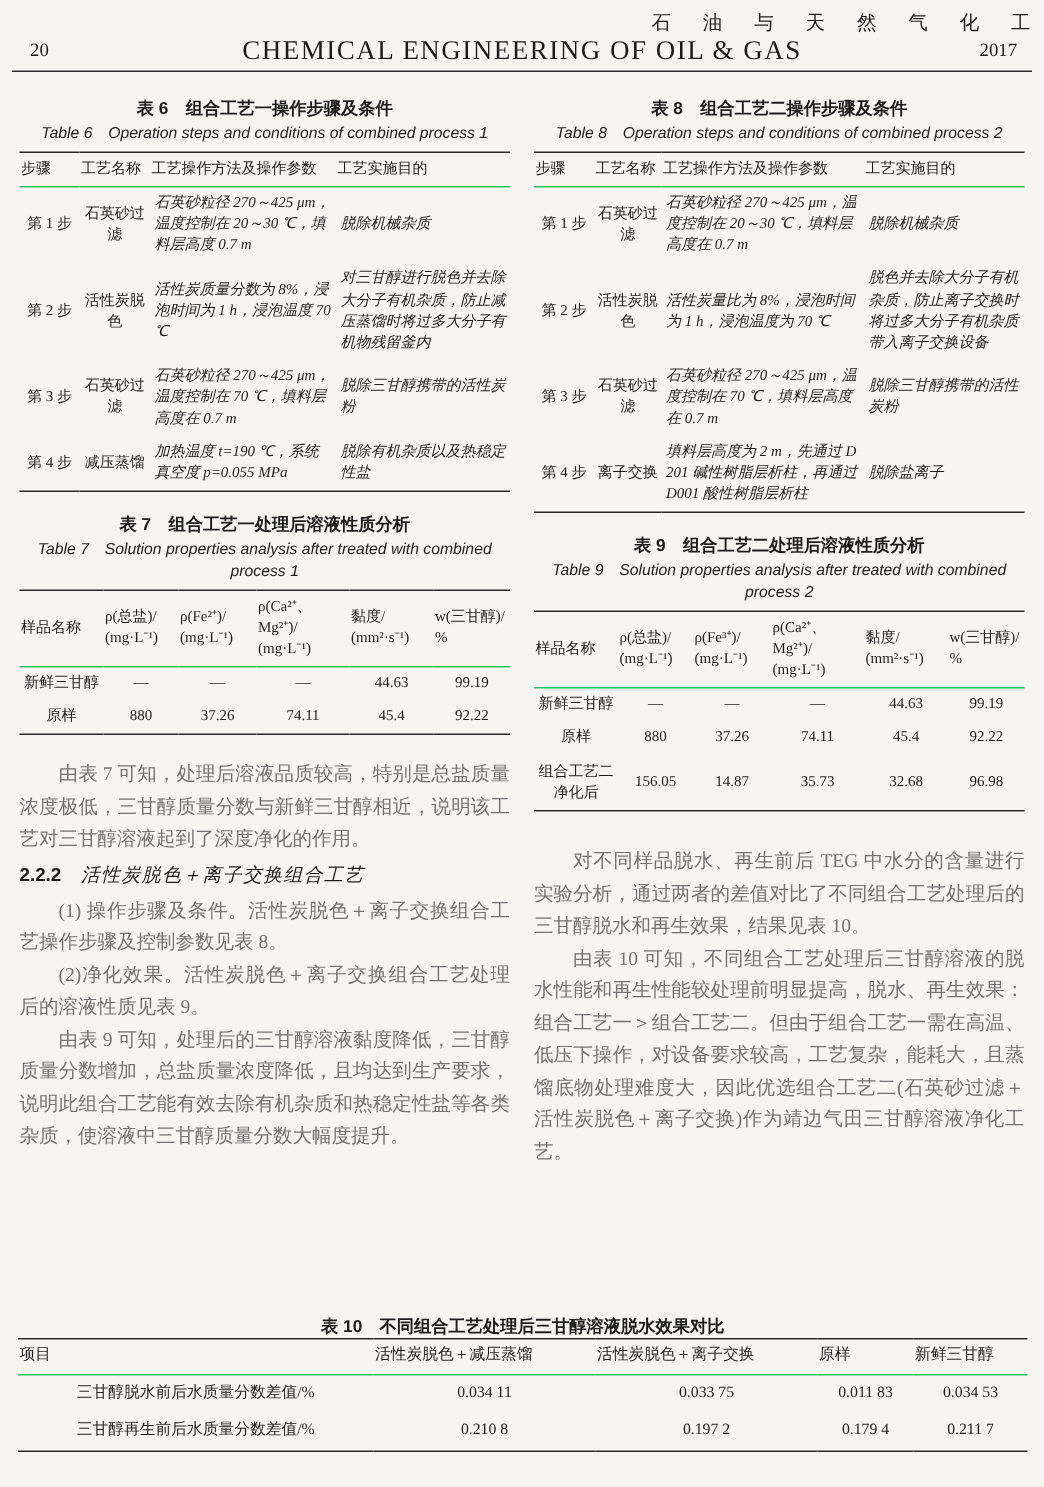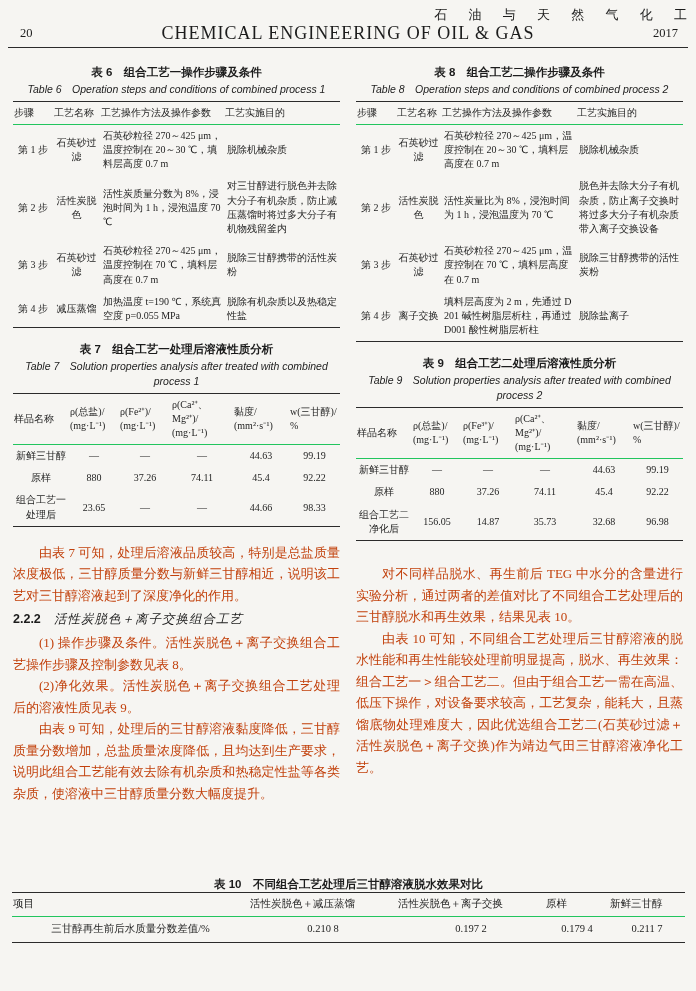--- a/index.html
+++ b/index.html
@@ -50,26 +50,26 @@
   table.sci {
     width: 100%; border-collapse: collapse; table-layout: fixed;
     font-size: 10px; line-height: 1.42; color: #1e1e1e;
     border-top: 1.8px solid #2b2b2b; border-bottom: 1.8px solid #2b2b2b;
   }
   table.sci thead th {
     font-weight: normal; text-align: left; vertical-align: middle;
     border-bottom: 1px solid #22c55e; padding: 4px 1px;
   }
   table.sci td { padding: 4px 2px; text-align: center; vertical-align: middle; word-break: break-all; }
-  table.sci td.al { text-align: left; padding-left: 3px; }
+  table.sci td.al { text-align: left; padding-left: 3px; font-style: italic; }
   
   .paras { margin-top: 15px; }
   .para {
     font-size: 13px; line-height: 21.5px; text-align: justify;
-    text-indent: 2em; color: #c2410c;
+    text-indent: 2em; color: #737373;
   }
   .sec-head { font-size: 12.5px; line-height: 22px; margin: 2px 0; }
   .sec-num { font-weight: bold; font-family: "Liberation Sans", sans-serif; }
   .sec-txt { font-style: italic; margin-left: 10px; letter-spacing: 1px; }
   .t10 .tbl-title-en { margin-bottom: 3px; }
   table.sci.wide { font-size: 10.5px; }
   table.sci.wide td { padding: 5px 2px; }
 </style>
 </head>
 <body>
@@ -164,28 +164,20 @@
             <td>44.63</td>
             <td>99.19</td>
           </tr>
           <tr>
             <td>原样</td>
             <td>880</td>
             <td>37.26</td>
             <td>74.11</td>
             <td>45.4</td>
             <td>92.22</td>
-          </tr>
-          <tr>
-            <td>组合工艺一处理后</td>
-            <td>23.65</td>
-            <td>—</td>
-            <td>—</td>
-            <td>44.66</td>
-            <td>98.33</td>
           </tr>
         </tbody>
       </table>
     </div>
 
     <div class="paras">
       <p class="para">由表 7 可知，处理后溶液品质较高，特别是总盐质量浓度极低，三甘醇质量分数与新鲜三甘醇相近，说明该工艺对三甘醇溶液起到了深度净化的作用。</p>
       <p class="sec-head">
         <span class="sec-num">2.2.2</span>
         <span class="sec-txt">活性炭脱色＋离子交换组合工艺</span>
@@ -316,20 +308,27 @@
         <tr>
           <th>项目</th>
           <th>活性炭脱色＋减压蒸馏</th>
           <th>活性炭脱色＋离子交换</th>
           <th>原样</th>
           <th>新鲜三甘醇</th>
         </tr>
       </thead>
       <tbody>
         <tr>
+          <td>三甘醇脱水前后水质量分数差值/%</td>
+          <td>0.034 11</td>
+          <td>0.033 75</td>
+          <td>0.011 83</td>
+          <td>0.034 53</td>
+        </tr>
+        <tr>
           <td>三甘醇再生前后水质量分数差值/%</td>
           <td>0.210 8</td>
           <td>0.197 2</td>
           <td>0.179 4</td>
           <td>0.211 7</td>
         </tr>
       </tbody>
     </table>
   </div>
 

